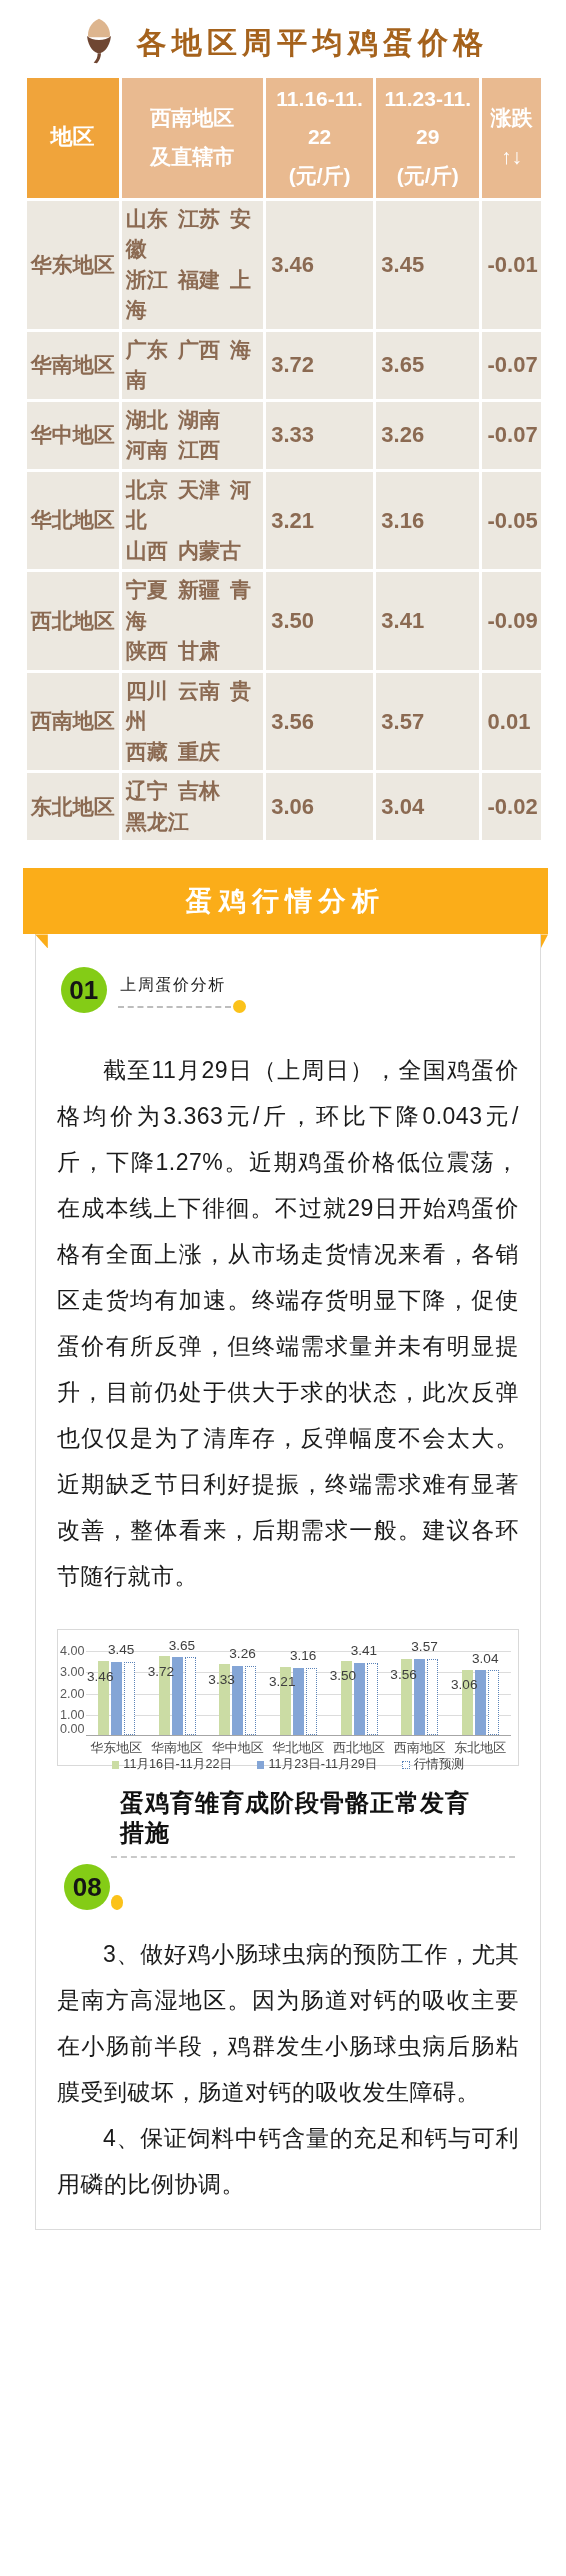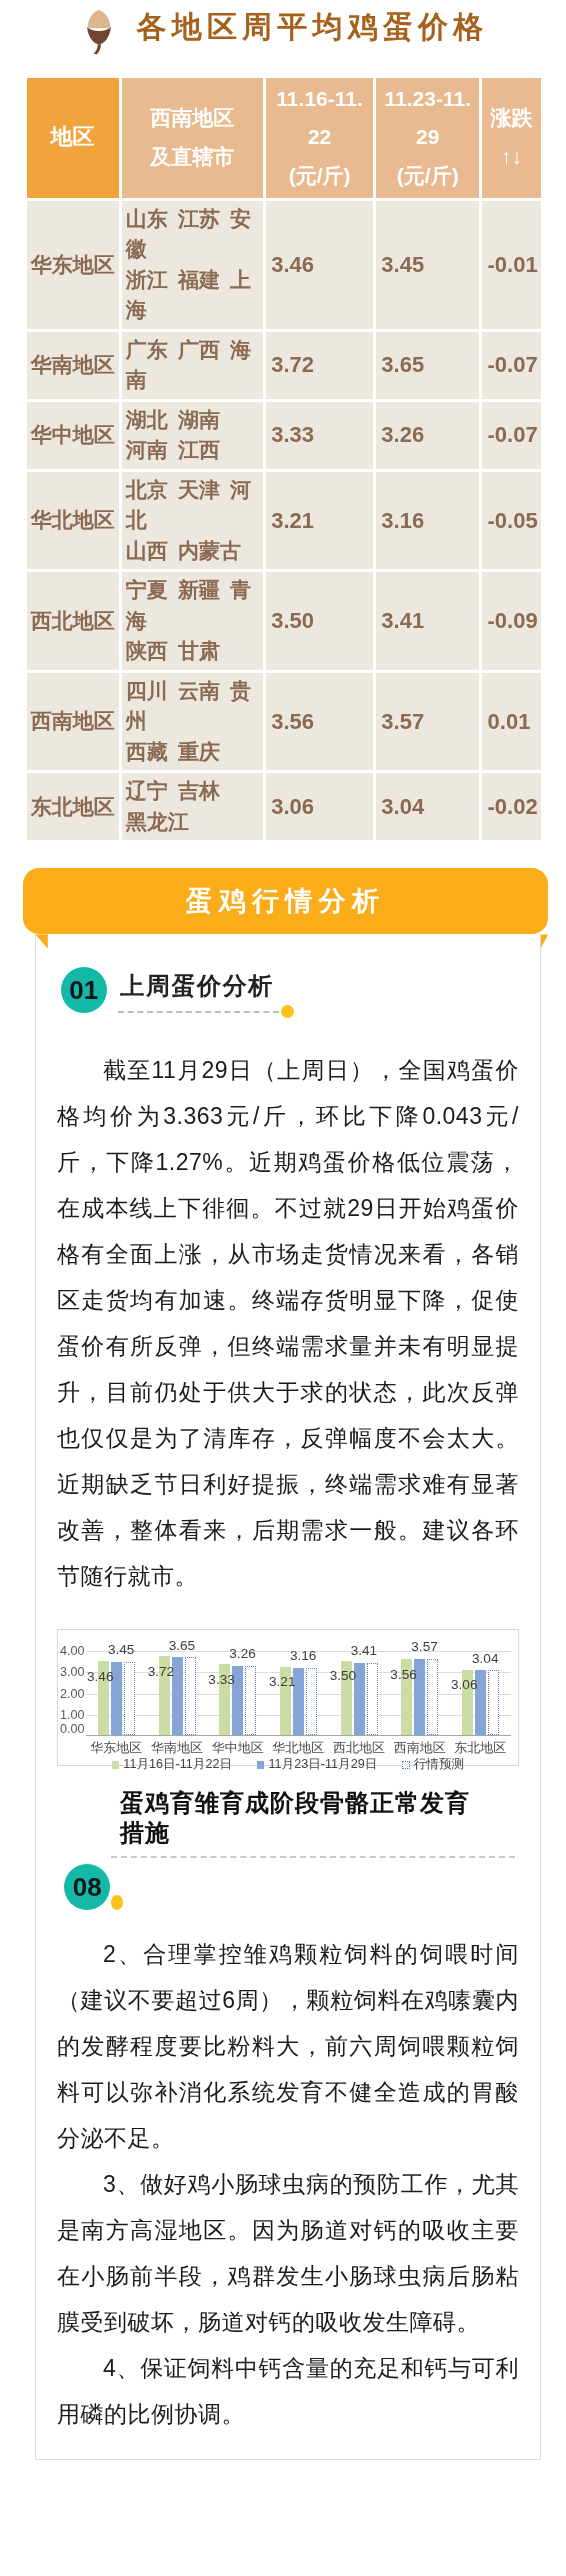--- a/index.html
+++ b/index.html
@@ -3,55 +3,55 @@
 <meta charset="utf-8">
 <style>
   * { box-sizing: border-box; margin: 0; padding: 0; }
   html,body { background:#ffffff; }
   body {
     width:567px; height:2576px; overflow:hidden; margin:0 auto;
     font-family:"Liberation Sans", sans-serif; color:#1b1b1b;
   }
 
   
-  .title-row { display:flex; align-items:flex-start; justify-content:center; gap:18px; margin-top:7.3px; height:57px; }
+  .title-row { display:flex; align-items:flex-end; justify-content:center; gap:18px; margin-top:7.3px; height:57px; }
   .title-text { font-size:30px; font-weight:bold; color:#A5621C; letter-spacing:5.2px; }
 
   
   table.price { border-collapse:separate; border-spacing:3.1px; width:520px; margin:10.5px auto 0 auto; table-layout:fixed; }
   table.price th {
     background:#E9BA90; color:#ffffff; font-weight:bold; font-size:21px;
     line-height:1.85; white-space:pre-line; vertical-align:middle; text-align:center; height:120px;
   }
   table.price th.c-region-h { background:#F0A43B; font-size:22px; }
   table.price td {
     background:#ECE8E0; color:#8B6A52; font-weight:bold; font-size:21px;
     line-height:1.45; white-space:pre-line; vertical-align:middle; text-align:left;
     height:59px; padding:3.1px 0 3.1px 4.2px; word-spacing:4.2px;
   }
   table.price td.c-num { font-size:22px; padding-left:5.2px; }
 
   
   .banner { position:relative; margin:25px 19px 0 22.6px; height:66px; background:#FBAD19;
-            display:flex; align-items:center; justify-content:center;border-radius:16px; }
+            display:flex; align-items:center; justify-content:center; }
   .banner-title { color:#ffffff; font-size:27px; font-weight:bold; letter-spacing:6.3px; }
   .wedge-l { position:absolute; left:12.6px; top:66px; width:12.6px; height:14px; background:#FBAD19;
              clip-path:polygon(0 0,100% 0,100% 100%); }
   .wedge-r { position:absolute; right:0; top:66px; width:7.3px; height:14px; background:#FBAD19;
              clip-path:polygon(0 0,100% 0,0 100%); }
 
   
   .card { margin:0 26px 0 35px; border:1px solid #DBDBDB; border-top:none; background:#ffffff;
           padding:33px 21px 22px 21px; }
 
   .sec-header { display:flex; align-items:center; margin-left:3.7px; }
-  .num-circle { width:46px; height:46px; border-radius:50%; background:#14b8a6; color:#151515;
+  .num-circle { width:46px; height:46px; border-radius:50%; background:#84cc16; color:#151515;
                 font-size:26px; font-weight:bold; display:flex; align-items:center; justify-content:center; flex:none; }
   .sec1-title-wrap { margin-left:11.5px; position:relative; padding:2.1px 5.2px 9.4px 2.1px; border-bottom:2.6px dashed #BDBDBD; }
-  .sec1-title { font-size:24px; font-weight:bold; color:#222222; letter-spacing:1.6px; }
+  .sec1-title { font-size:16px; font-weight:normal; color:#222222; letter-spacing:1.6px; }
   .dot { position:absolute; right:-14.7px; bottom:-7.3px; width:13px; height:13px; border-radius:50%; background:#FBC21A; }
 
   .para, .item { font-size:23px; line-height:46px; color:#1b1b1b; text-indent:46px; text-align:justify; letter-spacing:0.5px; }
   .para { margin-top:34px; }
 
   
   .chart-box { margin-top:30px; border:0.5px solid #D9D9D9; height:137px; position:relative; background:#fff; }
   .chart-plot { position:absolute; left:28px; right:7.3px; top:21px; height:85px;
                 border-bottom:1px solid #A6A6A6; display:flex; }
   .grid { position:absolute; left:0; right:0; height:0.5px; background:#DCDCDC; }
@@ -277,19 +277,18 @@
     </div>
 
   <div class="sec2-title">蛋鸡育雏育成阶段骨骼正常发育措施</div>
   <div class="full-dash"></div>
   <div class="sec2-circle-row">
     <div class="num-circle">08</div>
     <div class="dot2"></div>
   </div>
 
   <div class="items">
-      <p class="item">2、合理掌控雏鸡颗粒饲料的饲喂时间（建议不要超过6周），颗粒饲料在鸡嗉囊内的发酵程度要比粉料大，前六周饲喂颗粒饲料可以弥补消化系统发育不健全造成的胃酸分泌不足。</p>
       <p class="item">3、做好鸡小肠球虫病的预防工作，尤其是南方高湿地区。因为肠道对钙的吸收主要在小肠前半段，鸡群发生小肠球虫病后肠粘膜受到破坏，肠道对钙的吸收发生障碍。</p>
       <p class="item">4、保证饲料中钙含量的充足和钙与可利用磷的比例协调。</p>
     </div>
 
 </div>
 
 
 </body></html>

